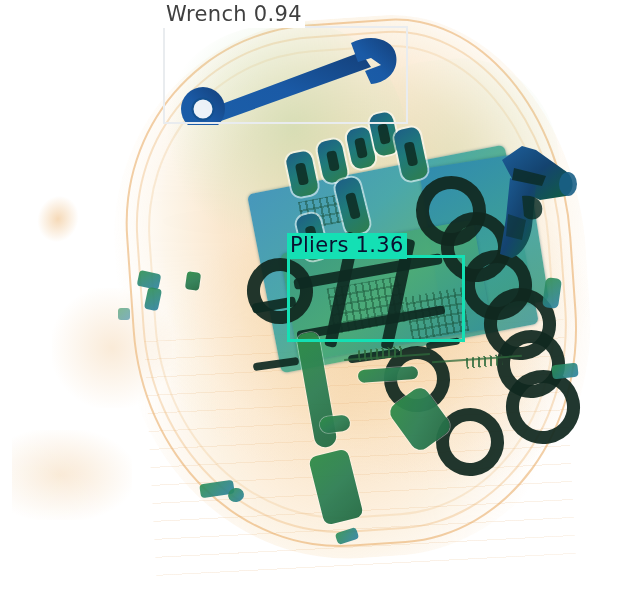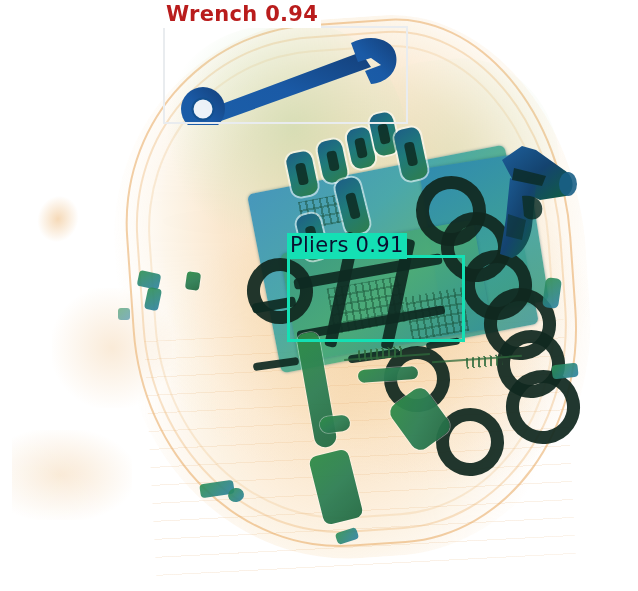--- a/index.html
+++ b/index.html
@@ -300,21 +300,21 @@
 
         <path d="M22,34 L54,42 L50,52 L20,46 Z" fill="#0b2b24" opacity=".8"></path>
         <path d="M16,80 L34,86 L30,106 L14,102 Z" fill="#0c3028" opacity=".55"></path>
       </svg>
     </div>
 
     <div class="vignette"></div>
   </div>
 
   <div class="det" id="det-wrench" style="left: 163px; top: 26px; width: 245px; height: 98px; border-color: rgb(233, 236, 239);">
-    <span class="label" style="background: rgb(255, 255, 255); color: #b91c1c; font-weight: bold;">Wrench 0.94</span>
+    <span class="label" style="background: rgb(255, 255, 255); color: #404040;">Wrench 0.94</span>
   </div>
 
 
   <div class="det" id="det-pliers" style="left: 287px; top: 255px; width: 178px; height: 87px; border-color: rgb(20, 224, 180);">
-    <span class="label" style="background: rgb(20, 224, 180); color: rgb(10, 16, 48);">Pliers 0.91</span>
+    <span class="label" style="background: rgb(20, 224, 180); color: rgb(10, 16, 48);">Pliers 1.36</span>
   </div>
 
 </div>
 
 </body></html>

